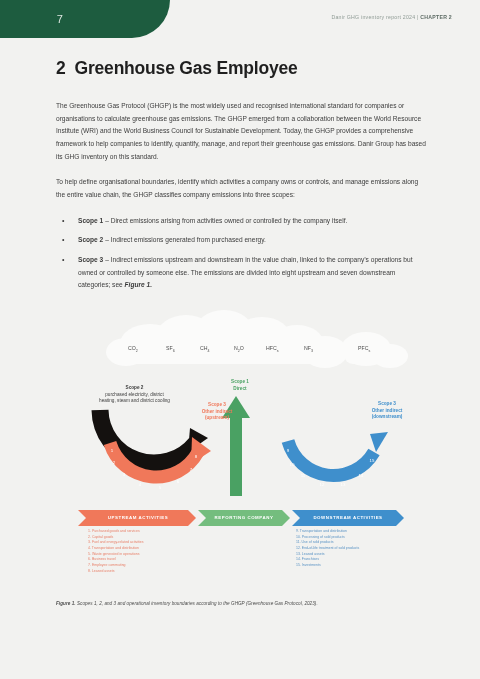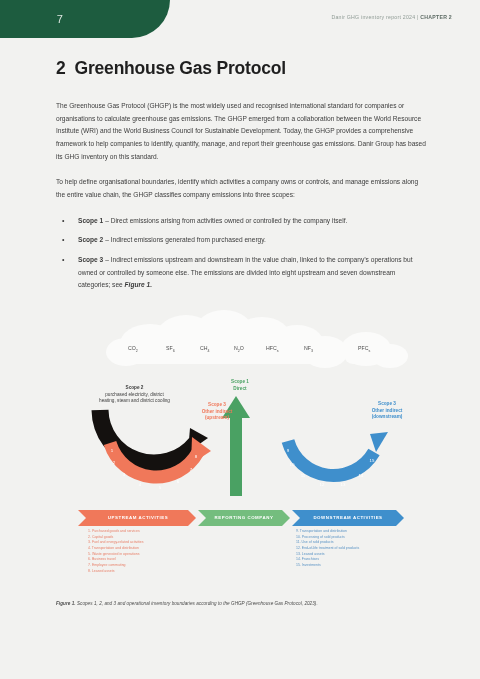--- a/index.html
+++ b/index.html
@@ -104,21 +104,21 @@
 <div class="page">
 
   <div class="page-tab"></div>
   <div class="page-number">7</div>
   <div class="header-right">
     <span>Danir GHG inventory report 2024 | </span><b>CHAPTER 2</b>
   </div>
 
   <div class="content">
     <h1 class="doc-title">
-      <span class="num">2</span><span>Greenhouse Gas Protocol</span>
+      <span class="num">2</span><span>Greenhouse Gas Employee</span>
     </h1>
     <p class="para">The Greenhouse Gas Protocol (GHGP) is the most widely used and recognised international standard for companies or organisations to calculate greenhouse gas emissions. The GHGP emerged from a collaboration between the World Resource Institute (WRI) and the World Business Council for Sustainable Development. Today, the GHGP provides a comprehensive framework to help companies to identify, quantify, manage, and report their greenhouse gas emissions. Danir Group has based its GHG inventory on this standard.</p>
     <p class="para">To help define organisational boundaries, identify which activities a company owns or controls, and manage emissions along the entire value chain, the GHGP classifies company emissions into three scopes:</p>
     <ul class="scopes">
       <li>
         <b>Scope 1</b><span> – Direct emissions arising from activities owned or controlled by the company itself.</span>
       </li>
       <li>
         <b>Scope 2</b><span> – Indirect emissions generated from purchased energy.</span>
       </li>

